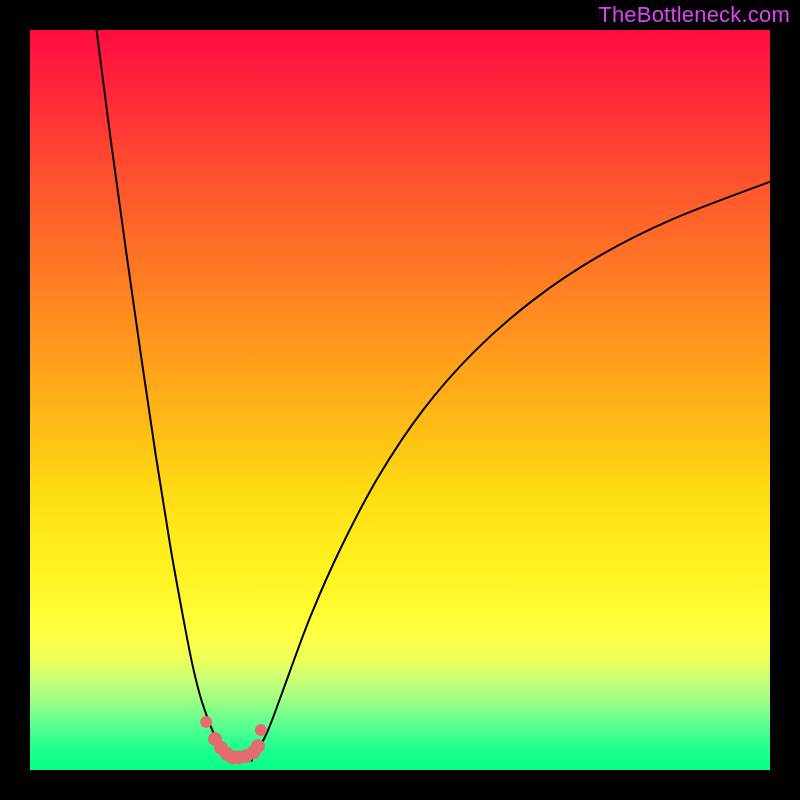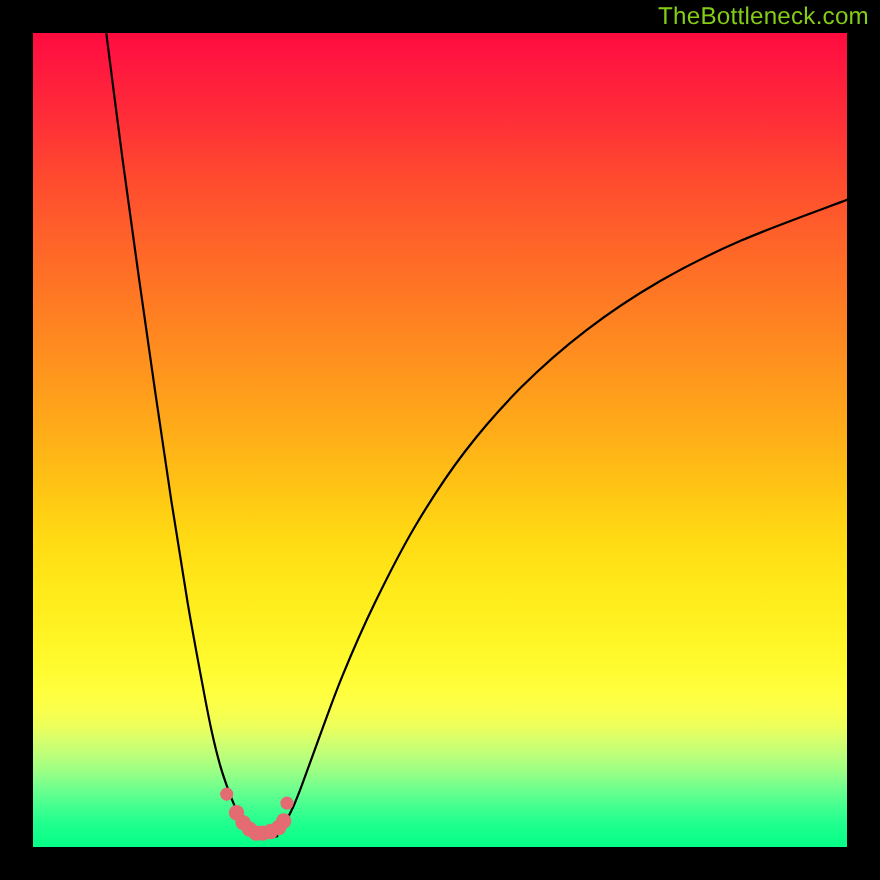--- a/index.html
+++ b/index.html
@@ -13,21 +13,21 @@
   }
   .container {
     position: relative;
     width: 800px;
     height: 800px;
   }
   .watermark {
     position: absolute;
     top: 2px;
     right: 10px;
-    color: #84cc16;
+    color: #d946ef;
     font-size: 22px;
     font-weight: 400;
     z-index: 10;
     letter-spacing: 0.2px;
   }
   .plot-area {
     position: absolute;
     left: 30px;
     top: 30px;
     width: 740px;

